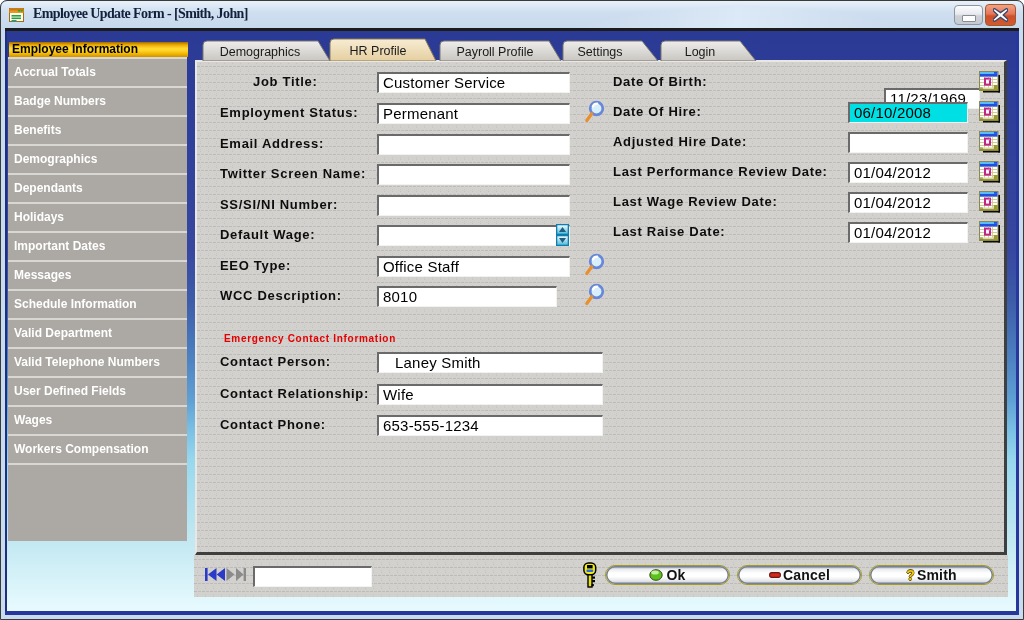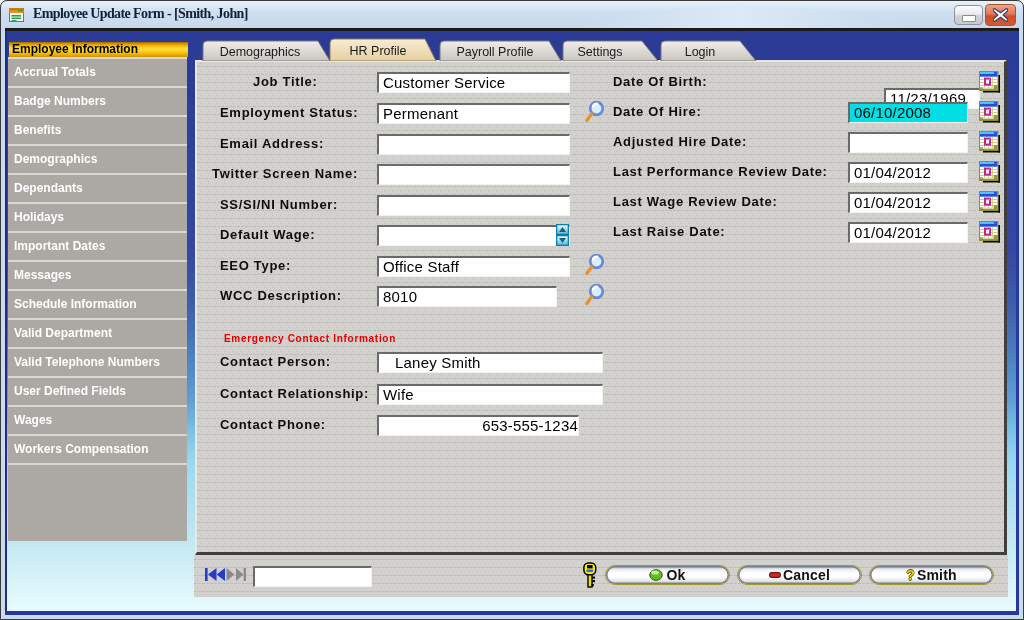--- a/index.html
+++ b/index.html
@@ -141,41 +141,41 @@
 <div id="panel"></div>
 <div id="botbar"></div>
 <div id="accentL"></div>
 <div id="accentR"></div>
 <div id="accentB"></div>
 <div id="winborder"></div>
 
 <div class="lbl" style="left:220px;top:74px;margin-left:33px;">Job Title:</div>
 <div class="lbl" style="left:220px;top:105px;">Employment Status:</div>
 <div class="lbl" style="left:220px;top:136px;">Email Address:</div>
-<div class="lbl" style="left:212px;top:166px;">Twitter Screen Name:</div>
+<div class="lbl" style="left:220px;top:166px;">Twitter Screen Name:</div>
 <div class="lbl" style="left:220px;top:197px;">SS/SI/NI Number:</div>
 <div class="lbl" style="left:220px;top:227px;">Default Wage:</div>
 <div class="lbl" style="left:220px;top:258px;">EEO Type:</div>
 <div class="lbl" style="left:220px;top:288px;">WCC Description:</div>
 <div class="lbl" style="left:224px;top:331px;color:#e50000;font-size:10px;">Emergency Contact Information</div>
 <div class="lbl" style="left:220px;top:354px;">Contact Person:</div>
 <div class="lbl" style="left:220px;top:386px;">Contact Relationship:</div>
 <div class="lbl" style="left:220px;top:417px;">Contact Phone:</div>
 
 <div class="inp" style="left:377px;top:72px;width:193px;">Customer Service</div>
 <div class="inp" style="left:377px;top:103px;width:193px;">Permenant</div>
 <div class="inp" style="left:377px;top:134px;width:193px;"></div>
 <div class="inp" style="left:377px;top:164px;width:193px;"></div>
 <div class="inp" style="left:377px;top:195px;width:193px;"></div>
 <div class="inp" style="left:377px;top:225px;width:193px;"></div>
 <div class="inp" style="left:377px;top:256px;width:193px;">Office Staff</div>
 <div class="inp" style="left:377px;top:286px;width:180px;">8010</div>
 <div class="inp" style="left:377px;top:352px;width:226px;padding-left:16px;">Laney Smith</div>
 <div class="inp" style="left:377px;top:384px;width:226px;">Wife</div>
-<div class="inp" style="left:377px;top:415px;width:202px;text-align:right;">653-555-1234</div>
+<div class="inp" style="left:377px;top:415px;width:226px;">653-555-1234</div>
 
 <div class="lbl" style="left:613px;top:74px;">Date Of Birth:</div>
 <div class="lbl" style="left:613px;top:104px;">Date Of Hire:</div>
 <div class="lbl" style="left:613px;top:134px;">Adjusted Hire Date:</div>
 <div class="lbl" style="left:613px;top:164px;">Last Performance Review Date:</div>
 <div class="lbl" style="left:613px;top:194px;">Last Wage Review Date:</div>
 <div class="lbl" style="left:613px;top:224px;">Last Raise Date:</div>
 
 <div class="inp" style="left:848px;top:88px;width:96px;margin-left:36px;">11/23/1969</div>
 <div class="inp" style="left:848px;top:102px;width:120px;background:#00dfe4;">06/10/2008</div>

